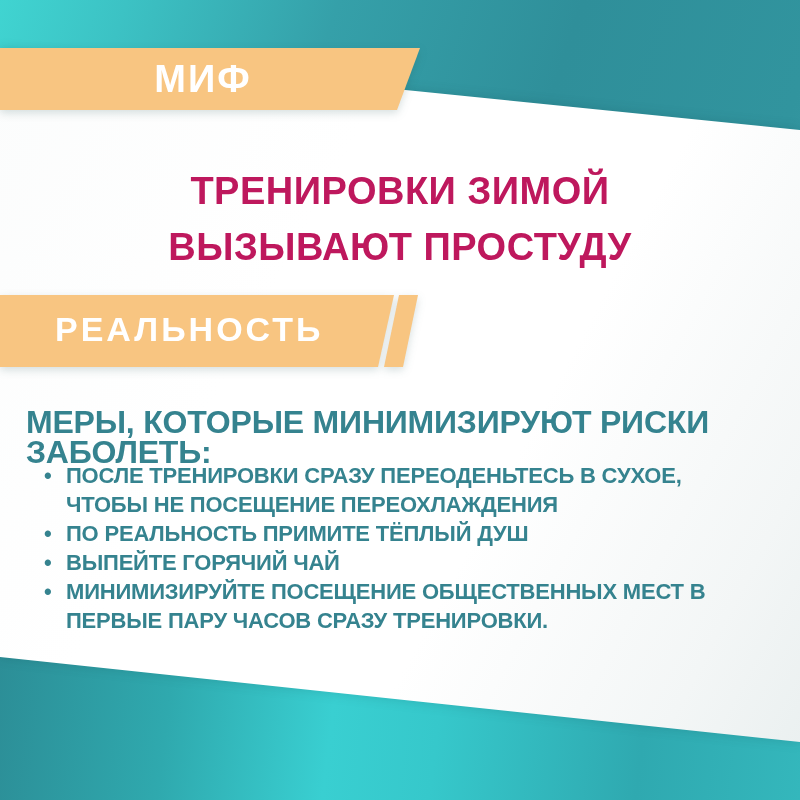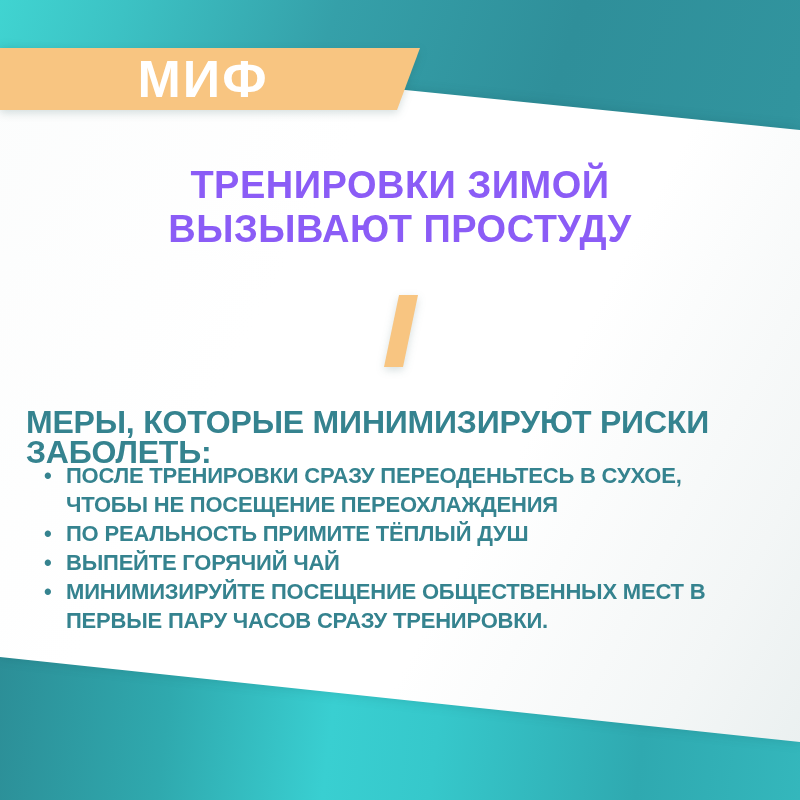--- a/index.html
+++ b/index.html
@@ -39,43 +39,43 @@
     position: absolute; left: 0;
     background: #f8c581;
     color: #ffffff;
     display: flex; align-items: center;
   }
   .ribbon-wrap { position: absolute; inset: 0; pointer-events: none; filter: drop-shadow(0 3px 4px rgba(30,75,80,.18)); }
   .ribbon.myth {
     top: 48px; width: 406px; height: 62px;
     clip-path: polygon(0 0, 100% 0, calc(100% - 23px) 100%, 0 100%);
     justify-content: center;
-    font-size: 52px; letter-spacing: 2px;
+    font-size: 38px; letter-spacing: 2px;
     padding-right: 14px;
     align-items: center;
   }
   .ribbon.reality {
     top: 295px; width: 394px; height: 72px;
     clip-path: polygon(0 0, 100% 0, calc(100% - 16px) 100%, 0 100%);
     font-size: 34px; letter-spacing: 3px;
     padding-left: 55px; box-sizing: border-box;
     padding-bottom: 4px;
   }
   .ribbon-accent {
     position: absolute; top: 295px; left: 384px; width: 34px; height: 72px;
     background: #f8c581;
     clip-path: polygon(15px 0, 100% 0, calc(100% - 15px) 100%, 0 100%);
   }
 
   
   .statement {
     position: absolute; top: 163px; left: 0; right: 0;
     text-align: center;
-    font-size: 38px; line-height: 44px; letter-spacing: 0.5px;
-    color: #8b5cf6;
+    font-size: 38px; line-height: 56px; letter-spacing: 0.5px;
+    color: #be185d;
     white-space: pre-line;
   }
   .measures-heading {
     position: absolute; top: 407px; left: 26px; right: 16px;
     font-size: 32px; line-height: 30px; letter-spacing: -0.2px;
     color: #35838f;
   }
   .measures-list {
     position: absolute; top: 461px; left: 44px; right: 30px;
     color: #35838f;
@@ -91,20 +91,23 @@
 <div class="bg"></div>
 <div class="bg-bottom"></div>
 
 <div class="card-wrap">
   <div class="card"></div>
 </div>
 
 <div class="ribbon-wrap">
   <div class="ribbon myth">
     <span>МИФ</span>
+  </div>
+  <div class="ribbon reality">
+    <span>РЕАЛЬНОСТЬ</span>
   </div>
   <div class="ribbon-accent"></div>
 </div>
 
 <div class="statement">ТРЕНИРОВКИ ЗИМОЙ
 ВЫЗЫВАЮТ ПРОСТУДУ</div>
 
 <div class="measures-heading">МЕРЫ, КОТОРЫЕ МИНИМИЗИРУЮТ РИСКИ ЗАБОЛЕТЬ:</div>
 
 <div class="measures-list">

